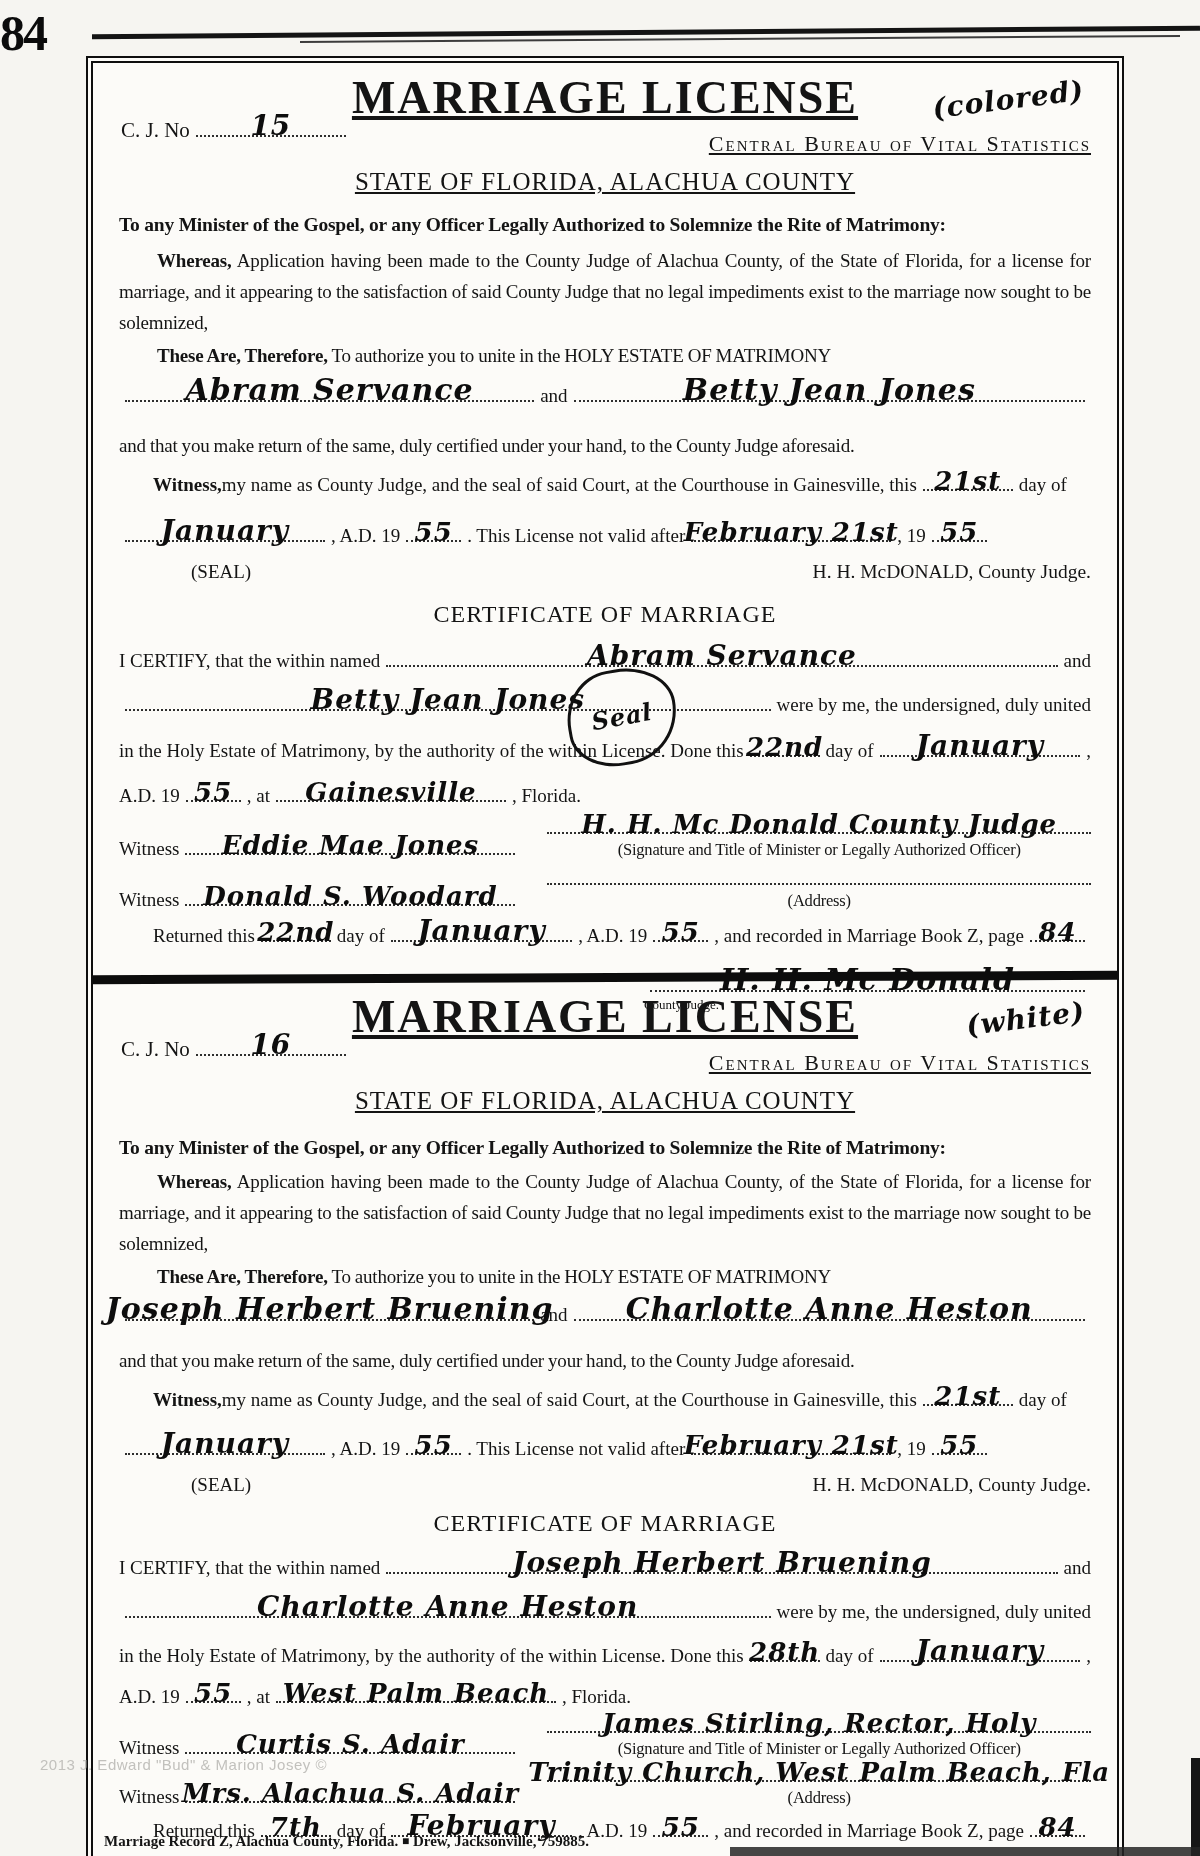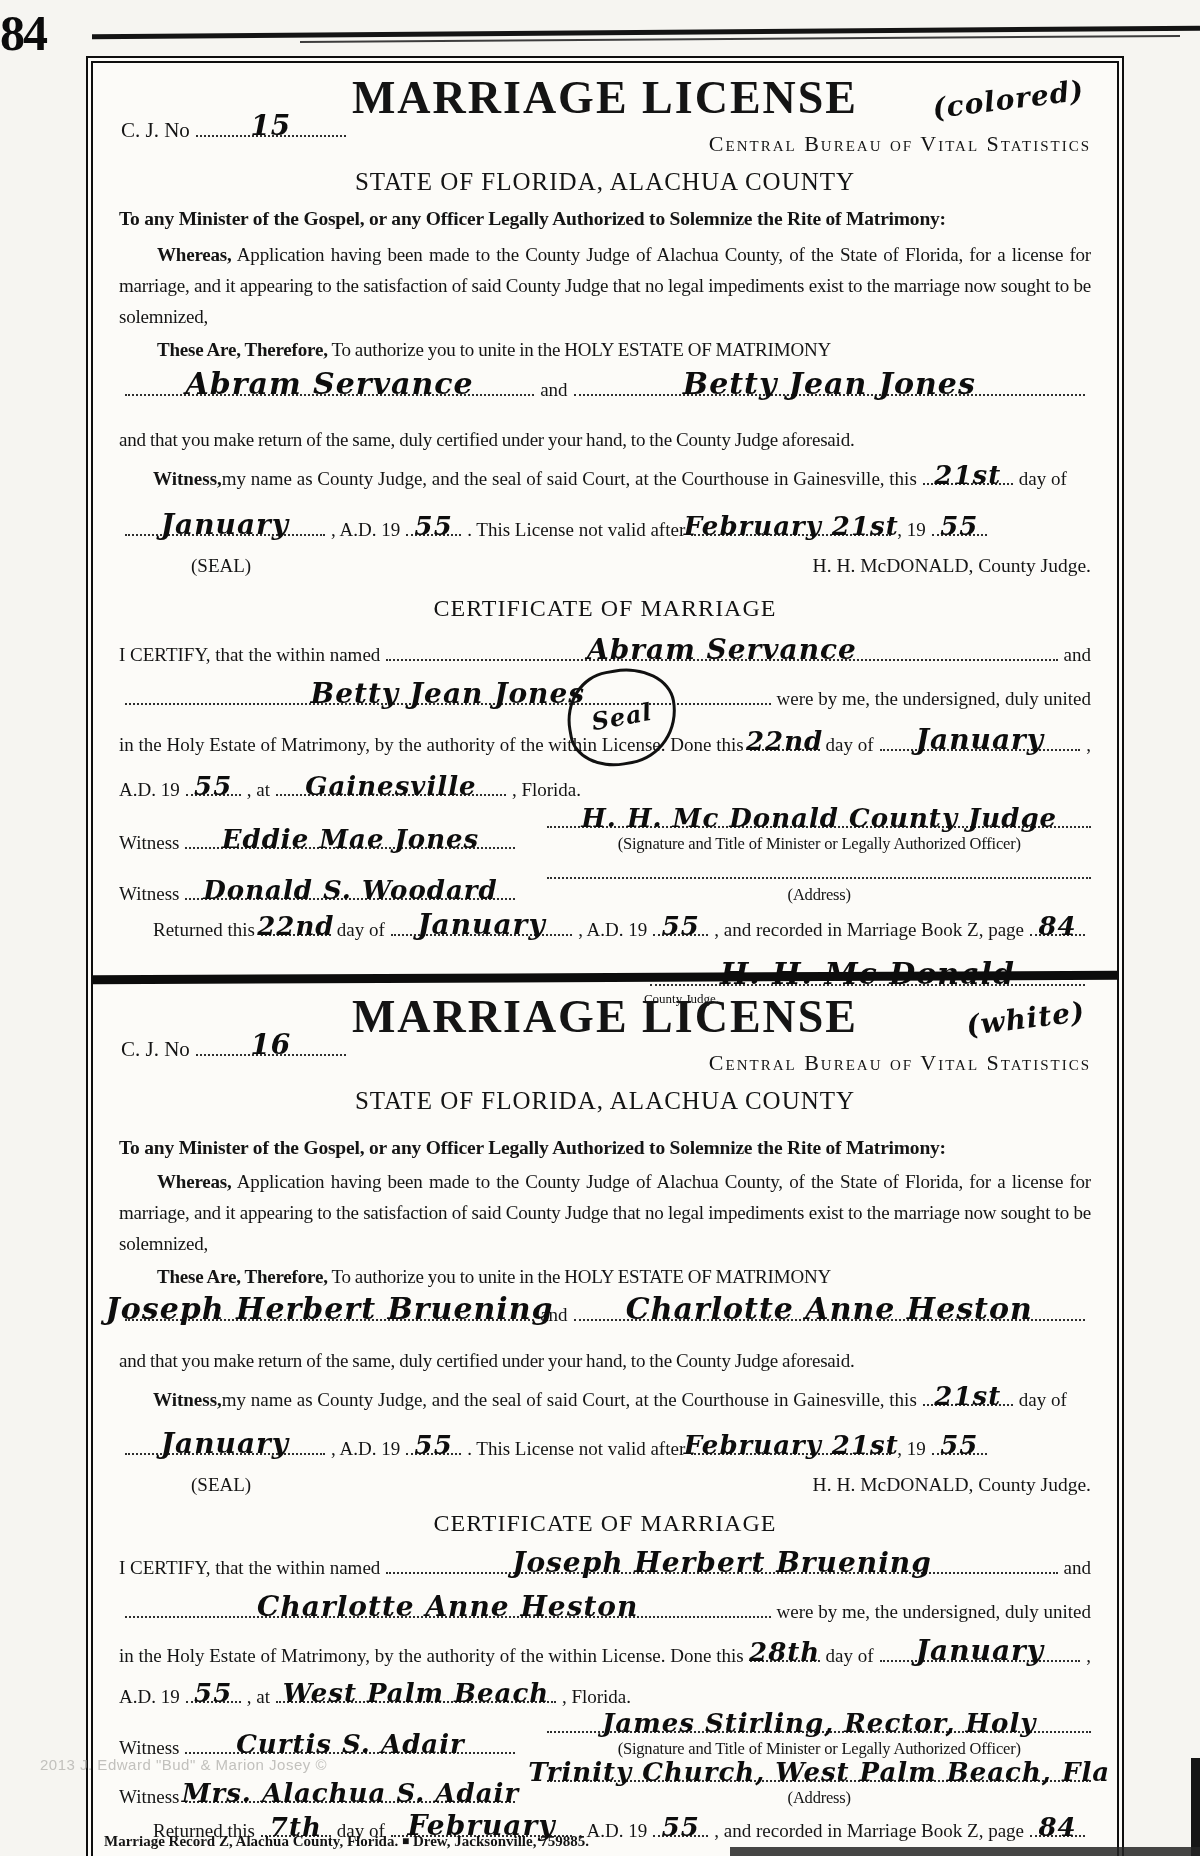--- a/index.html
+++ b/index.html
@@ -22,27 +22,27 @@
   .section-divider{height:9px;background:#0c0c0c;margin:0 -26px;transform:rotate(-0.25deg);}
 
   .doc{font-size:19px;line-height:1.62;}
   .para{margin:0;text-align:justify;letter-spacing:-0.2px;word-spacing:-0.5px;}
   .indent{text-indent:38px;}
   .nowrap{white-space:nowrap;}
   .row{display:flex;align-items:baseline;white-space:nowrap;}
   .grow{flex:1;}
 
   
-  .lic-header{position:relative;margin-top:10px;}
+  .lic-header{position:relative;margin-top:10px;text-decoration:underline;}
   .cj{position:absolute;left:2px;top:40px;font-size:21px;}
   h1.title{margin:0;text-align:center;font-size:46px;letter-spacing:2px;font-weight:bold;line-height:1.1;}
   .subtitle{text-align:right;font-variant:small-caps;font-size:22px;letter-spacing:2px;margin-top:2px;}
   .stateline{text-align:center;font-size:25px;letter-spacing:1px;margin-top:1px;}
 
-  .salutation{font-weight:bold;font-size:19.5px;margin:0 0 0 0;letter-spacing:-0.2px;}
+  .salutation{font-weight:bold;font-size:19.5px;margin:6px 0 0 0;letter-spacing:-0.2px;}
 
   
   .hw{font-family:"DejaVu Serif",serif;font-style:italic;font-weight:bold;color:#0d0d0d;letter-spacing:1px;font-size:26px;}
   .hw-24{font-size:24px;}
   .hw-28{font-size:28px;}
   .hw-30{font-size:30px;}
 
   
   .fill{display:inline-block;position:relative;height:12px;border-bottom:2px dotted #2e2e2e;margin:0 6px;}
   .fill .hw{position:absolute;left:50%;bottom:-5px;transform:translateX(-50%);white-space:nowrap;line-height:1;}

